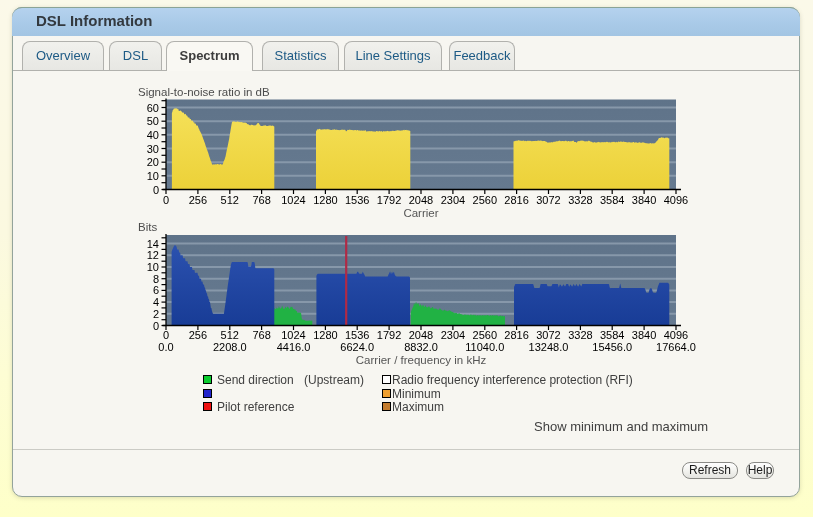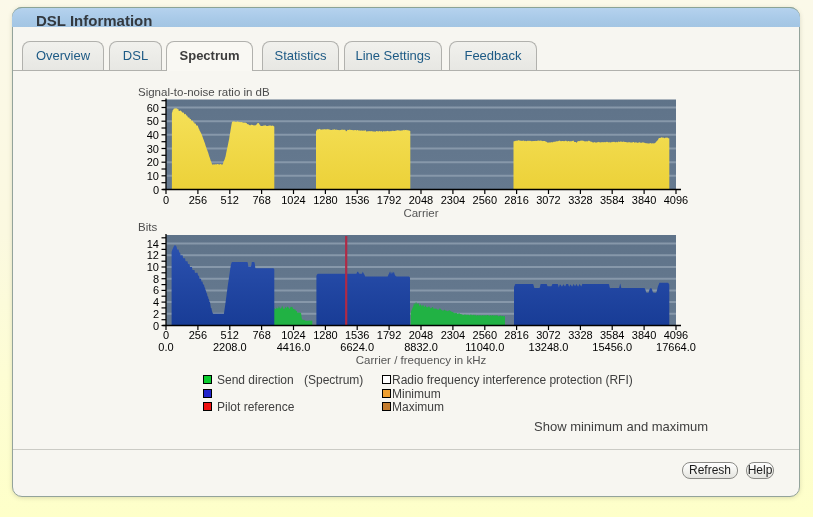--- a/index.html
+++ b/index.html
@@ -3,21 +3,21 @@
 <meta charset="utf-8">
 <style>
 html,body{margin:0;padding:0;}
 body{width:813px;height:517px;overflow:hidden;
   background:linear-gradient(180deg,#fbf9e9 0%,#fbf9e0 45%,#fdfdd4 72%,#feffc9 100%);
   font-family:"Liberation Sans",sans-serif;}
 #page{position:relative;width:813px;height:517px;}
 #panel{position:absolute;left:12px;top:7px;width:786px;height:488px;
   background:#f7f6f1;border:1px solid #93a39b;border-radius:10px;
   box-shadow:0 1px 4px rgba(120,120,90,0.25);}
-#hdr{position:absolute;left:12px;top:7px;width:788px;height:20px;
+#hdr{position:absolute;left:12px;top:7px;width:788px;height:29px;
   background:linear-gradient(180deg,#b5d2ee 0%,#a9cae8 55%,#a3c5e3 100%);
   border-radius:10px 10px 0 0;border-top:1px solid #8ba396;box-sizing:border-box;padding-left:32px;}
 #hdr span{position:absolute;left:24px;top:4px;font-size:15px;font-weight:bold;color:#33393f;}
 .tab{position:absolute;top:41px;height:29px;box-sizing:border-box;
   border:1px solid #b1b1ad;border-bottom:none;border-radius:8px 8px 0 0;
   background:linear-gradient(180deg,#f1f1ed 0%,#e7e7e3 100%);
   font-size:13px;color:#1d5a85;text-align:center;line-height:28px;}
 #tabline{position:absolute;left:13px;top:70px;width:786px;height:1px;background:#b1b1ad;}
 .tab.act{top:41px;height:30px;background:#f9f8f3;font-weight:bold;color:#3c3c3c;z-index:5;}
 .sq{position:absolute;width:7px;height:7px;border:1px solid #000;}
@@ -33,21 +33,21 @@
 <body>
 <div id="page">
   <div id="panel"></div>
   <div id="hdr">
       <span>DSL Information</span>
     </div>
   <div class="tab" style="left:22px;width:82px;">Overview</div>
   <div class="tab" style="left:109px;width:53px;">DSL</div>
   <div class="tab" style="left:262px;width:77px;">Statistics</div>
   <div class="tab" style="left:344px;width:98px;">Line Settings</div>
-  <div class="tab" style="left:449px;width:88px;">Feedback</div>
+  <div class="tab" style="left:449px;width:66px;">Feedback</div>
   <div id="tabline"></div>
   <div class="tab act" style="left:166px;width:87px;">Spectrum</div>
   <svg width="580" height="285" viewBox="0 0 580 285" style="position:absolute;left:130px;top:84px;" font-family="Liberation Sans, sans-serif">
       <defs>
         <linearGradient id="yg" gradientUnits="userSpaceOnUse" x1="0" y1="15.5" x2="0" y2="105.5">
           <stop offset="0" stop-color="#f6e25c"></stop>
           <stop offset="1" stop-color="#ecd138"></stop>
         </linearGradient>
         <linearGradient id="blg" gradientUnits="userSpaceOnUse" x1="0" y1="151" x2="0" y2="241.5">
           <stop offset="0" stop-color="#2e54b2"></stop>
@@ -224,21 +224,21 @@
         <text x="291.0" y="267" text-anchor="middle">8832.0</text>
         <text x="354.8" y="267" text-anchor="middle">11040.0</text>
         <text x="418.5" y="267" text-anchor="middle">13248.0</text>
         <text x="482.2" y="267" text-anchor="middle">15456.0</text>
         <text x="546.0" y="267" text-anchor="middle">17664.0</text>
       </g>
       <text x="291" y="279.5" font-size="11.5" fill="#555" text-anchor="middle">Carrier / frequency in kHz</text>
     </svg>
   <span class="sq" style="left:203px;top:375px;background:#0acc2e;"></span>
   <span class="lg" style="left:217px;top:373px;">Send direction</span>
-  <span class="lg" style="left:304px;top:373px;">(Spectrum)</span>
+  <span class="lg" style="left:304px;top:373px;">(Upstream)</span>
   <span class="sq" style="left:382px;top:375px;background:#fff;"></span>
   <span class="lg" style="left:392px;top:373px;">Radio frequency interference protection (RFI)</span>
   <span class="sq" style="left:203px;top:389px;background:#2224cc;"></span>
   <span class="sq" style="left:382px;top:389px;background:#f0a030;"></span>
   <span class="lg" style="left:392px;top:387px;">Minimum</span>
   <span class="sq" style="left:203px;top:402px;background:#ee1111;"></span>
   <span class="lg" style="left:217px;top:400px;">Pilot reference</span>
   <span class="sq" style="left:382px;top:402px;background:#c47c2e;"></span>
   <span class="lg" style="left:392px;top:400px;">Maximum</span>
   <span id="link">Show minimum and maximum</span>

